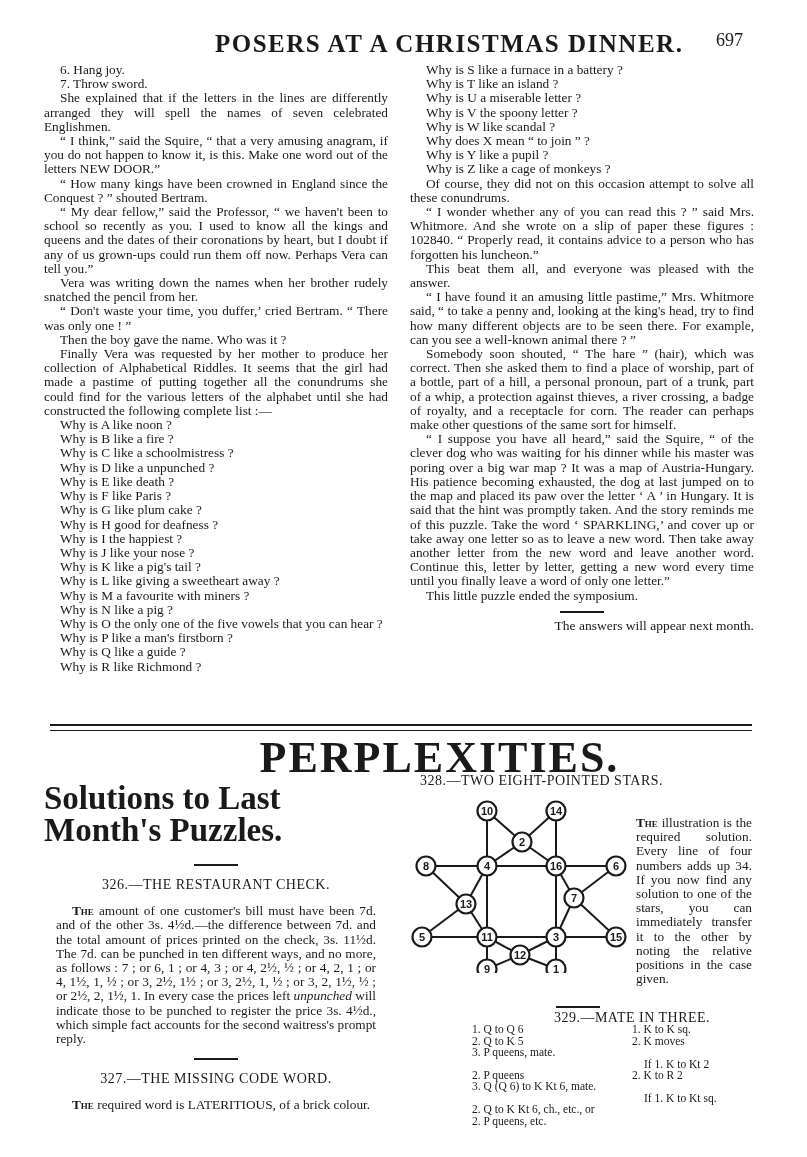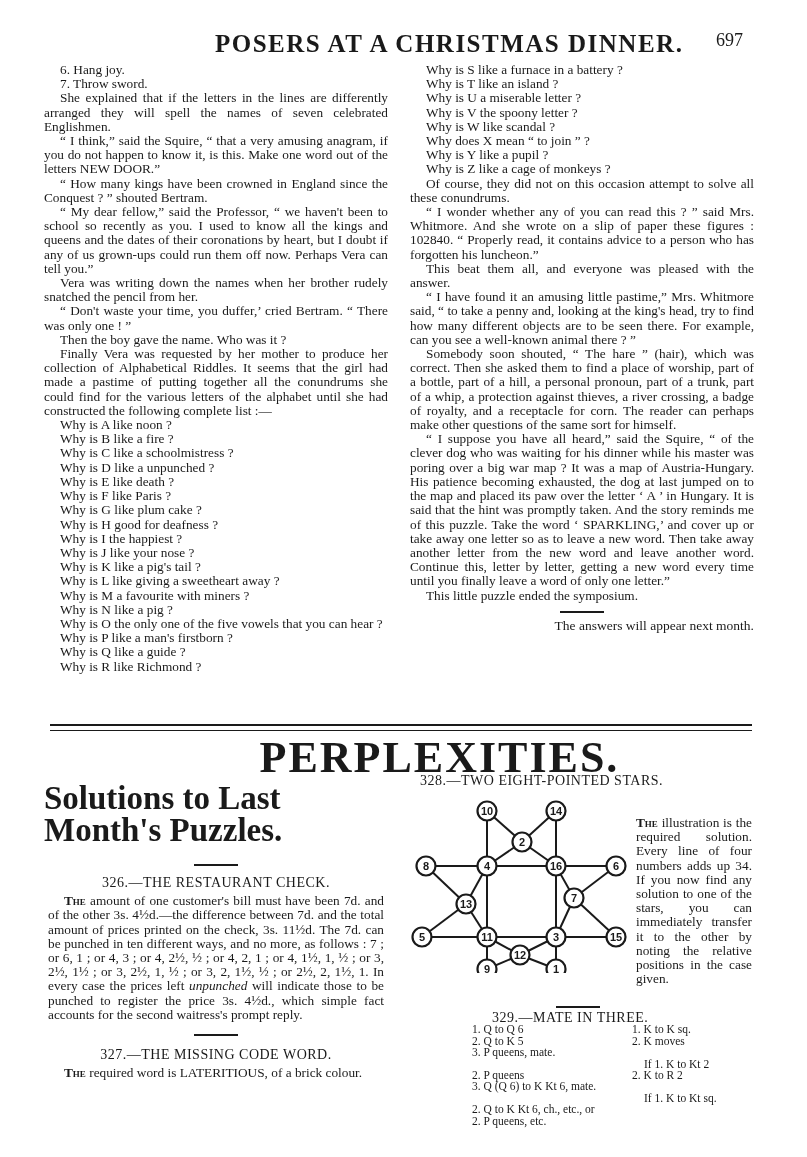--- a/index.html
+++ b/index.html
@@ -32,29 +32,29 @@
   }
   .big-title {
     position: absolute; top: 734px; left: 0; width: 807px; text-align: center;
     font-size: 44px; font-weight: bold; letter-spacing: 2px; line-height: 48px; padding-left: 36px;
   }
   .solutions-title {
     position: absolute; top: 782px; left: 44px; width: 344px; 
     font-size: 33px; font-weight: bold; line-height: 32px;
   }
   .sol-col { position: absolute; font-size: 13.3px; line-height: 14.2px; text-align: justify; }
-  .sol-col p { margin: 4px; }
+  .sol-col p { margin: 12px; }
   .sub-head { text-align: center; font-size: 14px; letter-spacing: 0.5px; margin: 0 0 4px 0; }
   #sol-left { left: 44px; top: 878px; width: 344px; }
   #puzzle-328-head { position: absolute; left: 420px; top: 773px; width: 340px; font-size: 14px; letter-spacing: 0.5px; }
   #star-diagram { position: absolute; left: 408px; top: 791px; width: 222px; height: 182px; }
   #star-text { position: absolute; left: 636px; top: 816px; width: 116px; font-size: 13.3px; line-height: 14.2px; text-align: justify; }
   .rule-328 { position: absolute; left: 556px; top: 1006px; width: 44px; height: 2px; background: #1a1a1a; }
   #chess { position: absolute; left: 472px; top: 1012px; width: 300px; font-size: 11.5px; line-height: 11.4px; }
-  #chess .chess-head { font-size: 14px; letter-spacing: 0.5px; margin-left: 20px; margin-bottom: 1px; }
+  #chess .chess-head { font-size: 14px; letter-spacing: 0.5px; margin-left: 20px; margin-bottom: 1px; text-align: center; }
   .move-row { display: flex; }
   .move-w { width: 160px; }
   .move-b { }
   .move-if { padding-left: 172px; }
   .node-circle { fill: #ffffff; stroke: #1a1a1a; stroke-width: 2.2; }
   .node-label { font-family: "Liberation Sans", "DejaVu Sans", sans-serif; font-weight: bold; font-size: 11px; fill: #1a1a1a; }
   .edge { stroke: #1a1a1a; stroke-width: 2; }
   .small-caps { font-variant: small-caps; font-weight: bold; }
 </style>
 </head>

